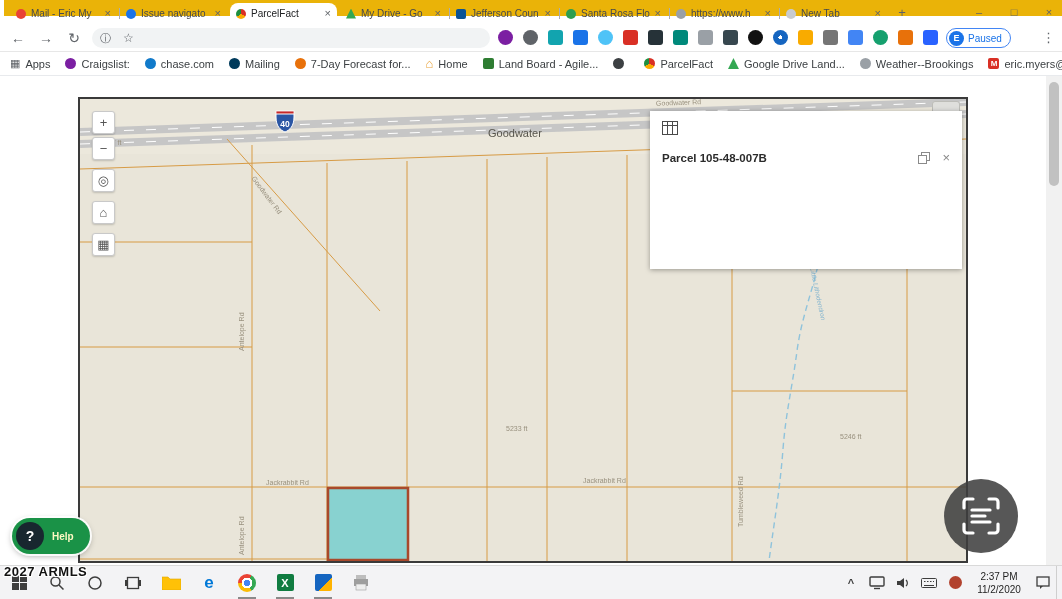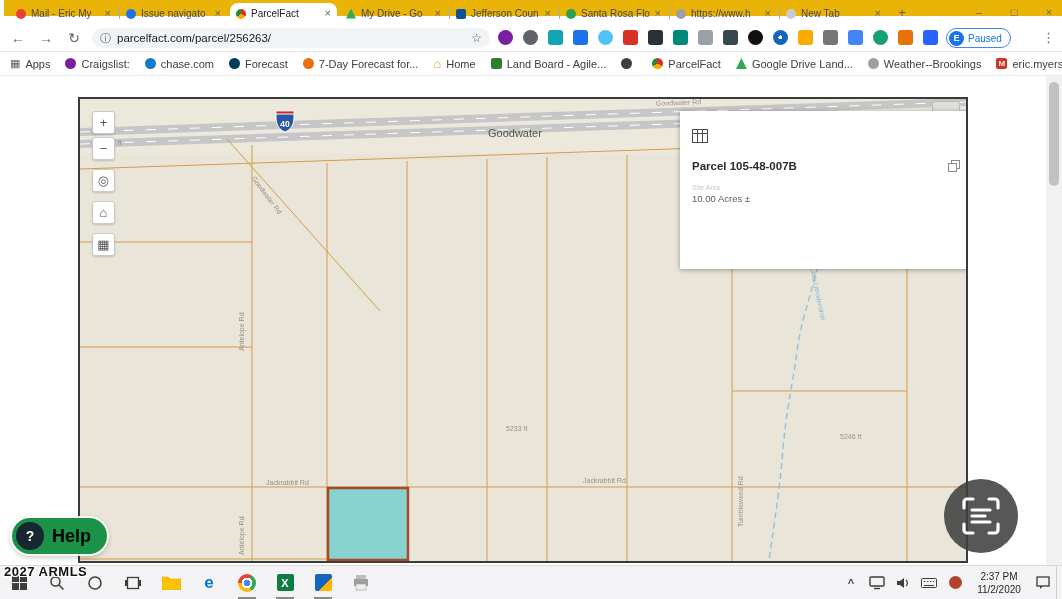--- a/index.html
+++ b/index.html
@@ -71,36 +71,36 @@
   .mlabel{position:absolute;white-space:nowrap;color:#99917f;font-size:7px;pointer-events:none;}
   .town{font-size:11px;color:#56544c;}
   .wash{color:#87b6cf;font-style:italic;font-size:6.5px;}
   .mctl{position:absolute;left:12px;width:23px;height:23px;background:#fff;border:1px solid #c9c9c9;border-radius:3px;
         display:flex;align-items:center;justify-content:center;font-size:13px;color:#555;
         box-shadow:0 1px 2px rgba(0,0,0,.18);cursor:pointer;box-sizing:border-box;}
   .mwidget{position:absolute;left:852px;top:2px;width:26px;height:20px;background:#dfdfdc;border:1px solid #bdbdb8;
            border-radius:3px;cursor:pointer;}
 
   
-  .pcard{position:absolute;left:600px;top:12px;width:312px;height:158px;background:#fff;
-         box-shadow:0 1px 5px rgba(0,0,0,.35);padding:18px 12px;box-sizing:border-box;}
+  .pcard{position:absolute;left:570px;top:12px;width:312px;height:158px;background:#fff;
+         box-shadow:0 1px 5px rgba(0,0,0,.35);padding:10px 12px;box-sizing:border-box;}
   .phead{display:flex;align-items:center;margin-top:12px;}
   .ptitle{flex:1;font-size:11.5px;font-weight:bold;color:#2b2b2b;}
   .pclose{font-size:13px;color:#888;margin-left:12px;cursor:pointer;line-height:1;}
   .copyic{cursor:pointer;line-height:0;}
   .pfields{display:grid;grid-template-columns:1fr 1fr;margin-top:12px;column-gap:14px;row-gap:9px;}
   .flabel{font-size:6.5px;color:#c4c4c4;margin-bottom:2px;letter-spacing:.2px;}
   .fval{font-size:9.5px;color:#5a5a5a;line-height:1.35;}
 
   
   .help{position:absolute;left:12px;top:518px;height:36px;border-radius:18px;background:#1a9247;display:flex;
         align-items:center;padding:0 16px 0 4px;box-shadow:0 0 0 2px rgba(255,255,255,.9),0 2px 6px rgba(0,0,0,.35);cursor:pointer;z-index:40;}
   .helpcirc{width:28px;height:28px;border-radius:50%;background:#18272f;color:#fff;font-size:14px;font-weight:bold;
             display:flex;align-items:center;justify-content:center;}
-  .helplabel{color:#000000;font-size:18px;font-weight:bold;margin-left:8px;}
+  .helplabel{color:#fef9c3;font-size:10px;font-weight:bold;margin-left:8px;}
   .scan{position:absolute;left:944px;top:479px;width:74px;height:74px;border-radius:50%;background:rgba(62,62,62,.87);
         display:flex;align-items:center;justify-content:center;z-index:35;}
   .wm{position:absolute;left:4px;top:564px;font-size:13px;font-weight:bold;color:#111;z-index:60;letter-spacing:.5px;
       text-shadow:-1px -1px 0 #fff,1px -1px 0 #fff,-1px 1px 0 #fff,1px 1px 0 #fff;pointer-events:none;}
 
   
   .vtrack{position:absolute;left:1046px;top:76px;width:16px;height:489px;background:#f1f1f1;}
   .vthumb{position:absolute;left:1049px;top:82px;width:10px;height:104px;background:#c1c1c1;border-radius:5px;cursor:pointer;}
 
   
@@ -178,21 +178,20 @@
     <div class="wctl" style="left:993px">□</div>
     <div class="wctl" style="left:1028px">×</div>
   </div>
 
   <div class="toolbar">
     <div class="navbtn" style="left:8px">←</div>
     <div class="navbtn" style="left:36px">→</div>
     <div class="navbtn" style="left:64px">↻</div>
     <div class="omnibox">
       <span class="siteinfo">ⓘ</span>
-      <span class="url">parcelfact.com/parcel/256263/</span>
       <span class="star">☆</span>
     </div>
     <div class="extrow">
       <span class="ext rnd x1"></span>
       <span class="ext rnd x2"></span>
       <span class="ext x3"></span>
       <span class="ext x4"></span>
       <span class="ext rnd x5"></span>
       <span class="ext x6"></span>
       <span class="ext x7"></span>
@@ -223,21 +222,21 @@
     <div class="bitem">
       <span class="bic b1"></span>
       <span>Craigslist:</span>
     </div>
     <div class="bitem">
       <span class="bic b2"></span>
       <span>chase.com</span>
     </div>
     <div class="bitem">
       <span class="bic b3"></span>
-      <span>Forecast</span>
+      <span>Mailing</span>
     </div>
     <div class="bitem">
       <span class="bic b4"></span>
       <span>7-Day Forecast for...</span>
     </div>
     <div class="bitem">
       <span class="bic bhome">⌂</span>
       <span>Home</span>
     </div>
     <div class="bitem">
@@ -348,24 +347,20 @@
         <span class="ptitle">Parcel 105-48-007B</span>
         <span class="copyic">
           <svg width="12" height="12">
             <rect x="3.5" y="0.5" width="8" height="8" fill="#fff" stroke="#8a8a8a"></rect>
             <rect x="0.5" y="3.5" width="8" height="8" fill="#fff" stroke="#8a8a8a"></rect>
           </svg>
         </span>
         <span class="pclose">×</span>
       </div>
       <div class="pfields">
-        <div>
-          <div class="flabel">Site Area</div>
-          <div class="fval">10.00 Acres ±</div>
-        </div>
       </div>
     </div>
   </div>
 
   <div class="help">
     <span class="helpcirc">?</span>
     <span class="helplabel">Help</span>
   </div>
 
   <div class="scan">

